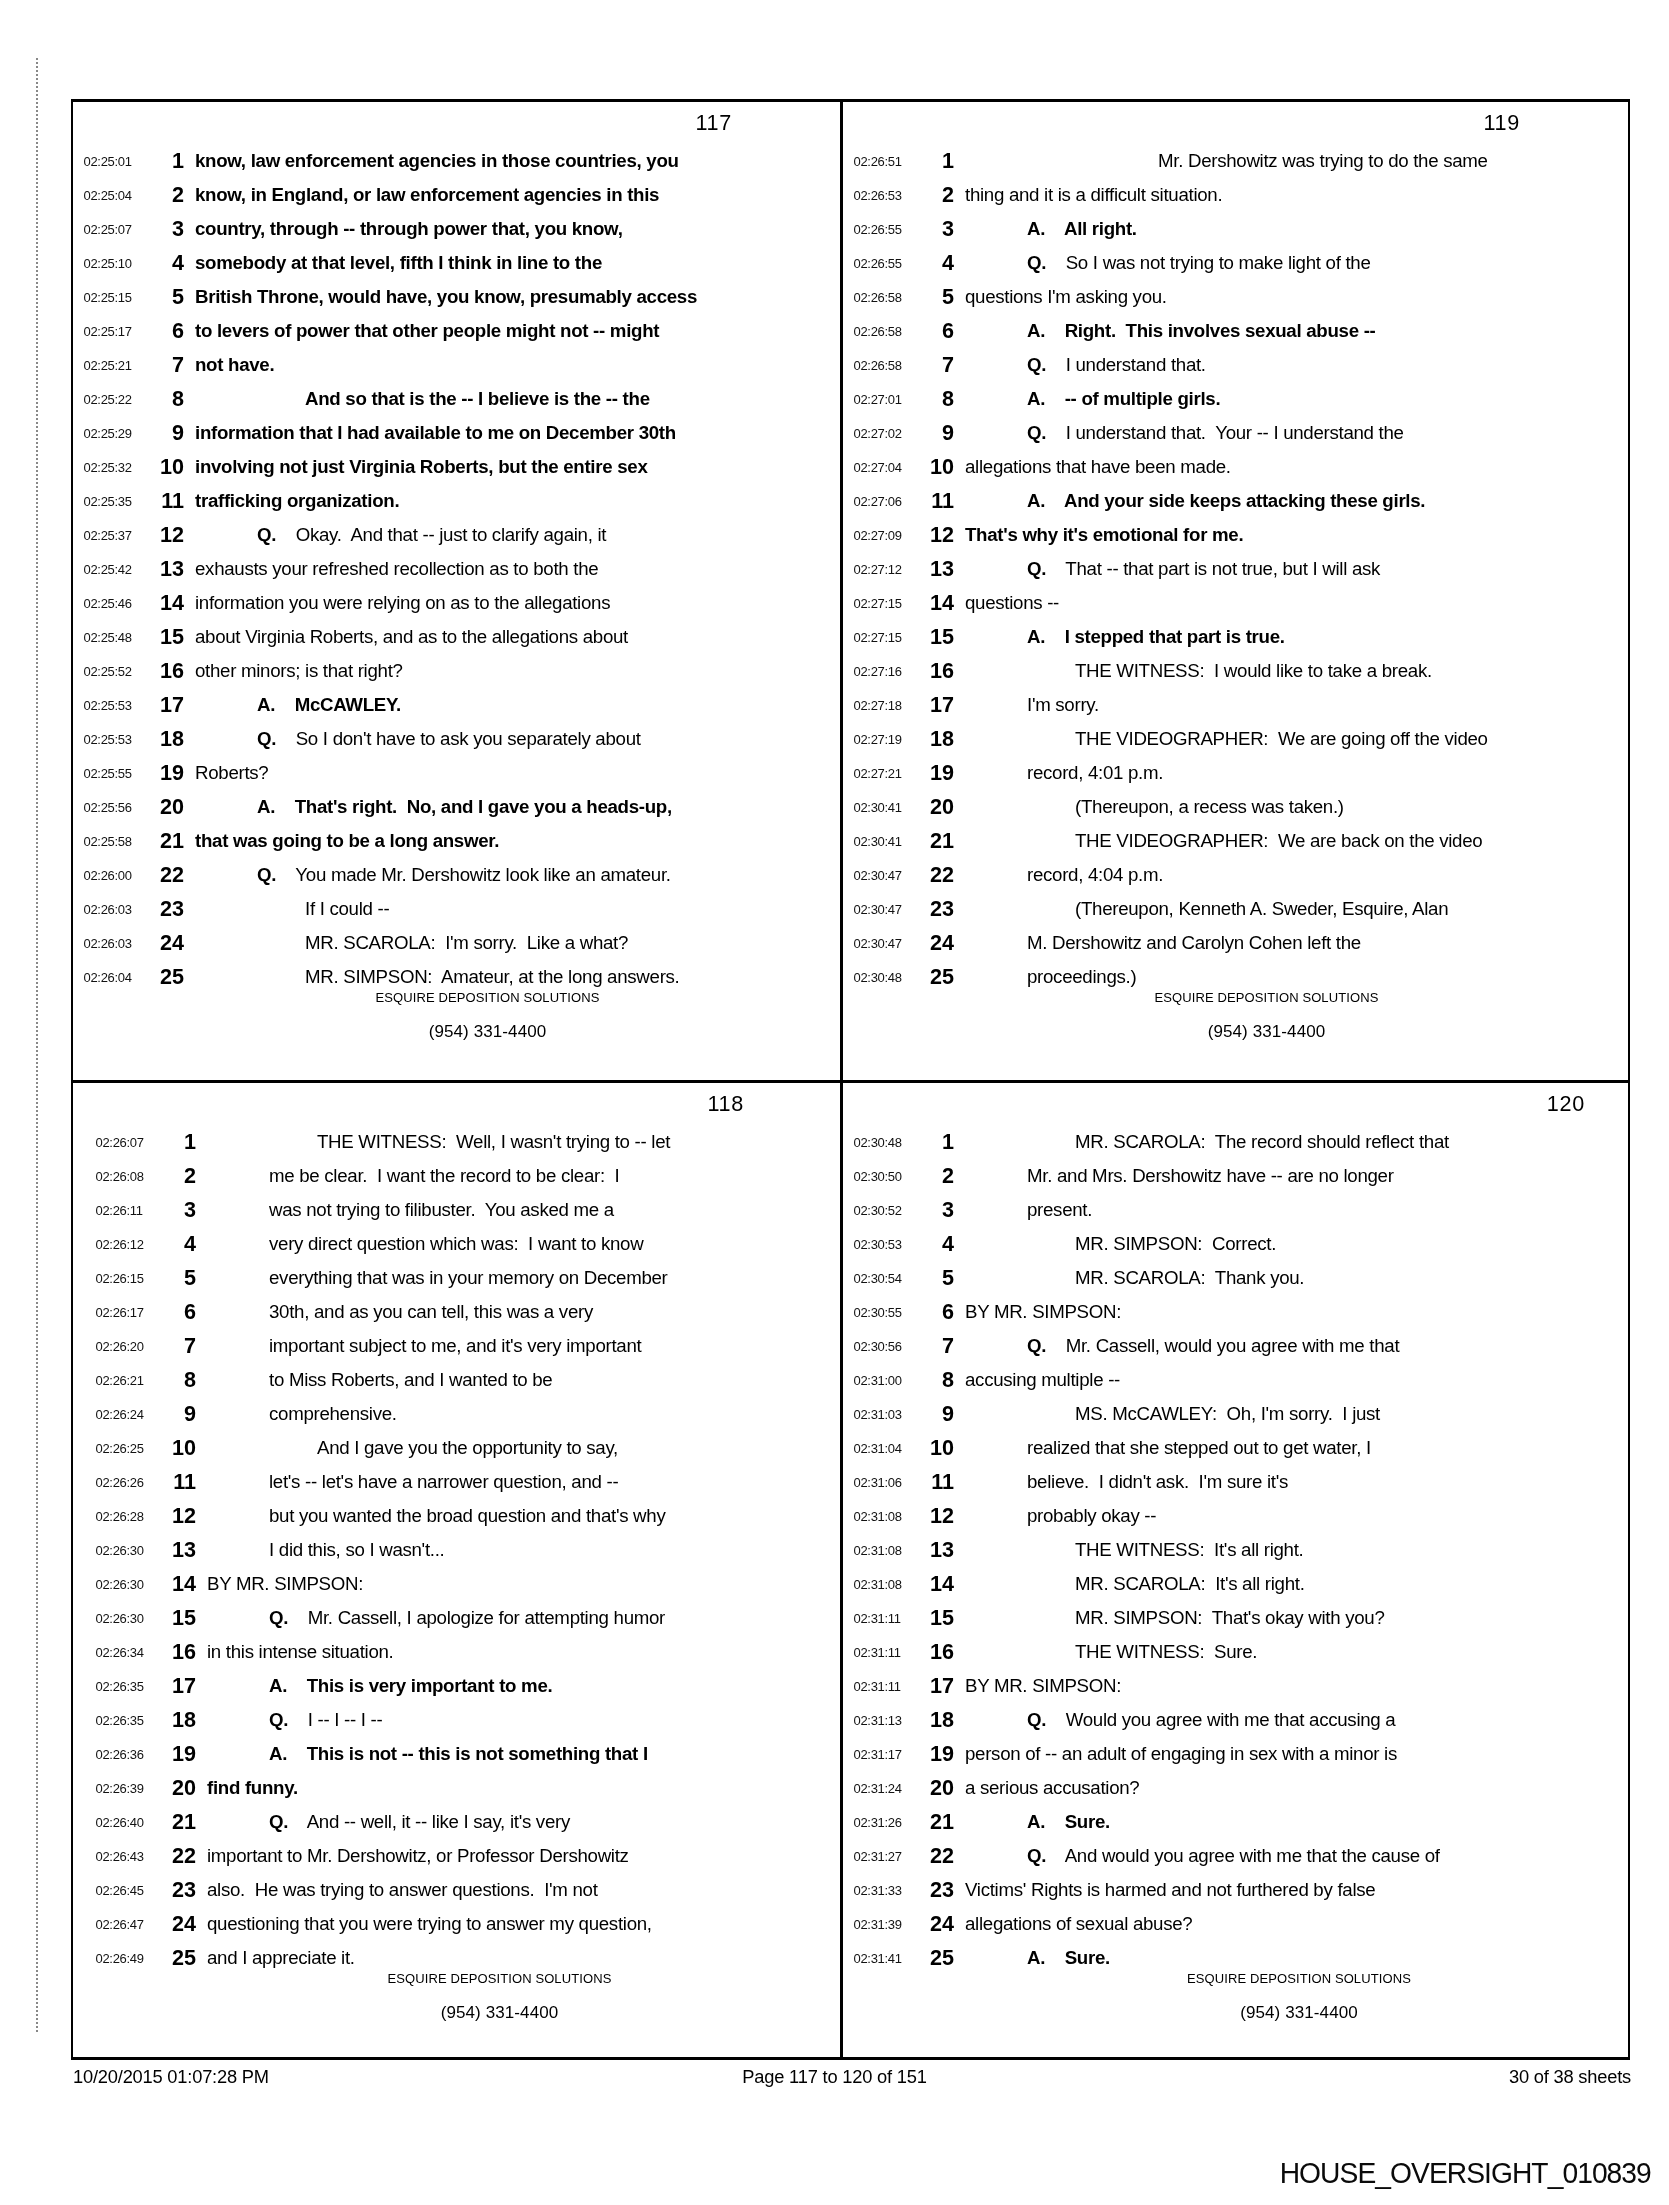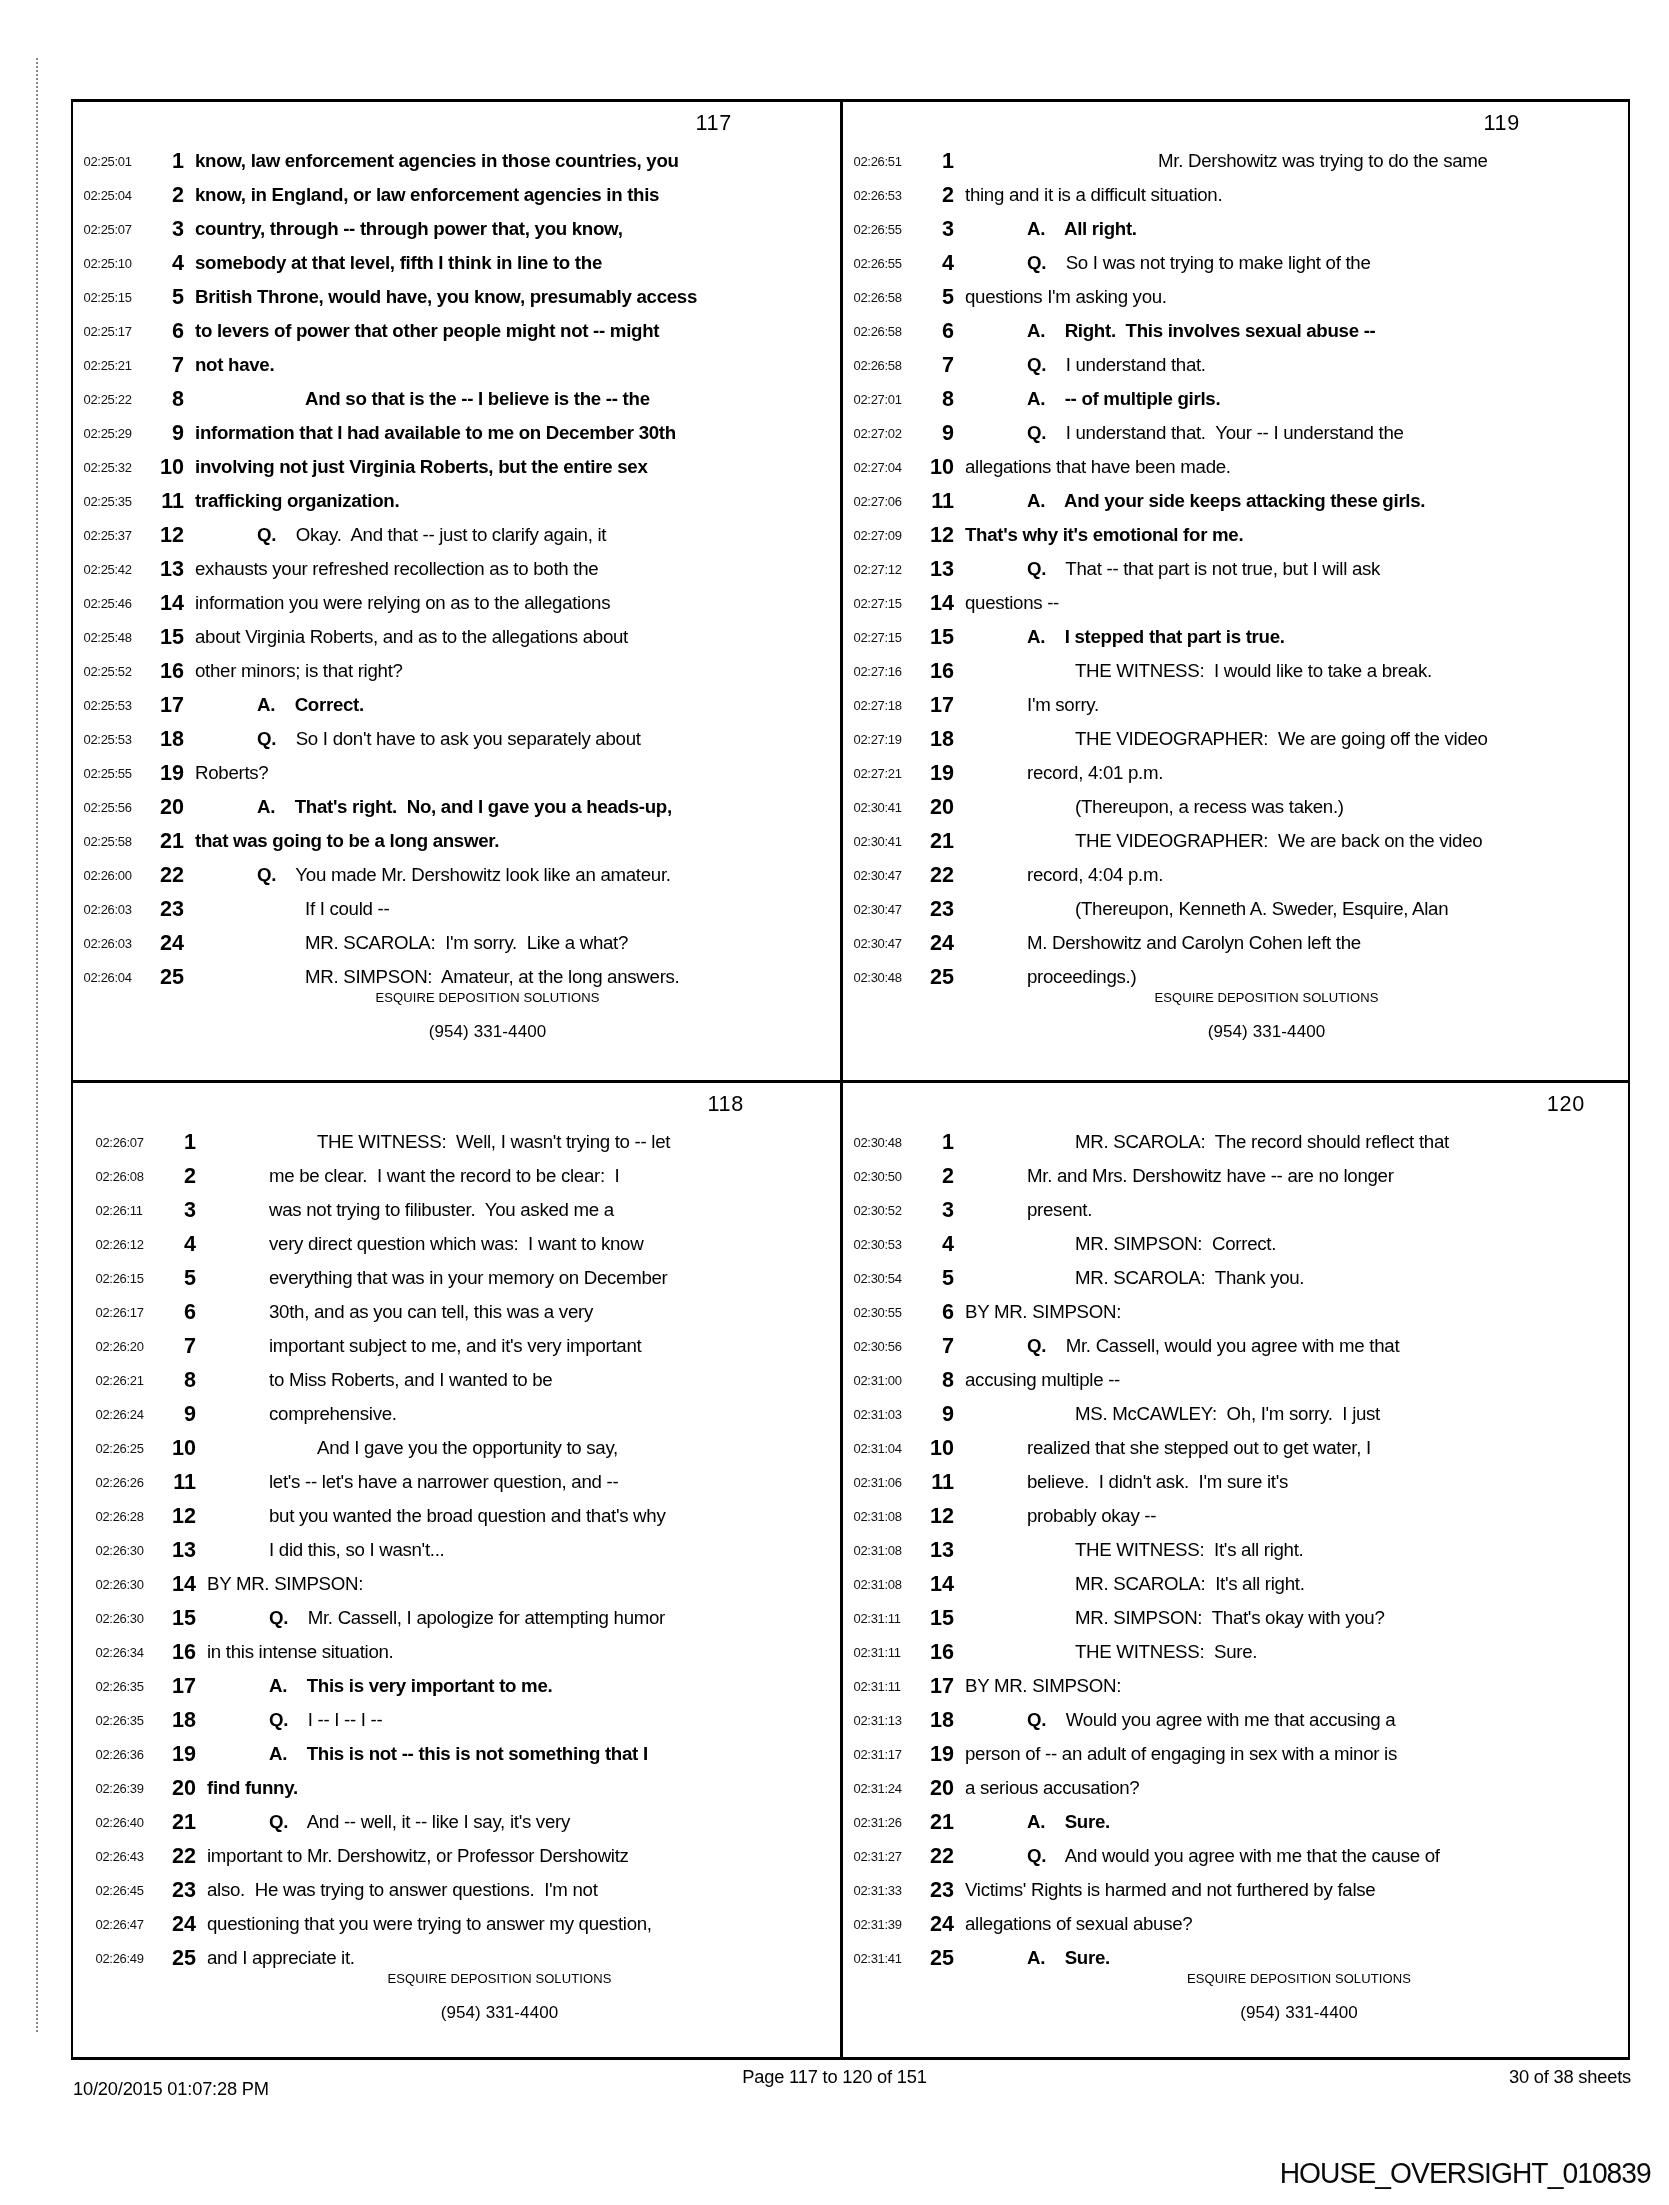--- a/index.html
+++ b/index.html
@@ -28,21 +28,21 @@
        font-size:18.7px;letter-spacing:-0.3px;white-space:pre;}
   .txt .b{font-weight:700;}
   .i0{padding-left:0;}
   .i1{padding-left:62px;}
   .i2{padding-left:110px;}
   .i3{padding-left:193px;}
   .vfoot{position:absolute;left:62px;right:0;text-align:center;font-size:13px;letter-spacing:0.1px;}
   .vfoot.org{top:888px;}
   .vfoot.phone{top:920px;font-size:17px;}
   .sfoot{position:absolute;top:2066px;font-size:18.3px;letter-spacing:-0.2px;}
-  .sfoot.l{left:73px;margin-top:12px;}
+  .sfoot.l{left:73px;}
   .sfoot.c{left:0;right:0;text-align:center;}
   .sfoot.r{right:38px;}
   .stamp{position:absolute;right:18.3px;top:2156px;font-size:30px;letter-spacing:-1px;
          color:#0a0a0a;transform:scaleX(0.94);transform-origin:right;}
 </style>
 </head>
 <body>
 
 <div class="page">
   <div class="scan-dots"></div>
@@ -130,21 +130,21 @@
             <span class="txt i0"><span>about Virginia Roberts, and as to the allegations about</span></span>
           </div>
           <div class="line">
             <span class="ts">02:25:52</span>
             <span class="num">16</span>
             <span class="txt i0"><span>other minors; is that right?</span></span>
           </div>
           <div class="line">
             <span class="ts">02:25:53</span>
             <span class="num">17</span>
-            <span class="txt i1"><span class="b">A.    Correct.</span></span>
+            <span class="txt i1"><span class="b">A.    McCAWLEY.</span></span>
           </div>
           <div class="line">
             <span class="ts">02:25:53</span>
             <span class="num">18</span>
             <span class="txt i1"><span class="b">Q.</span><span>    So I don't have to ask you separately about</span></span>
           </div>
           <div class="line">
             <span class="ts">02:25:55</span>
             <span class="num">19</span>
             <span class="txt i0"><span>Roberts?</span></span>

